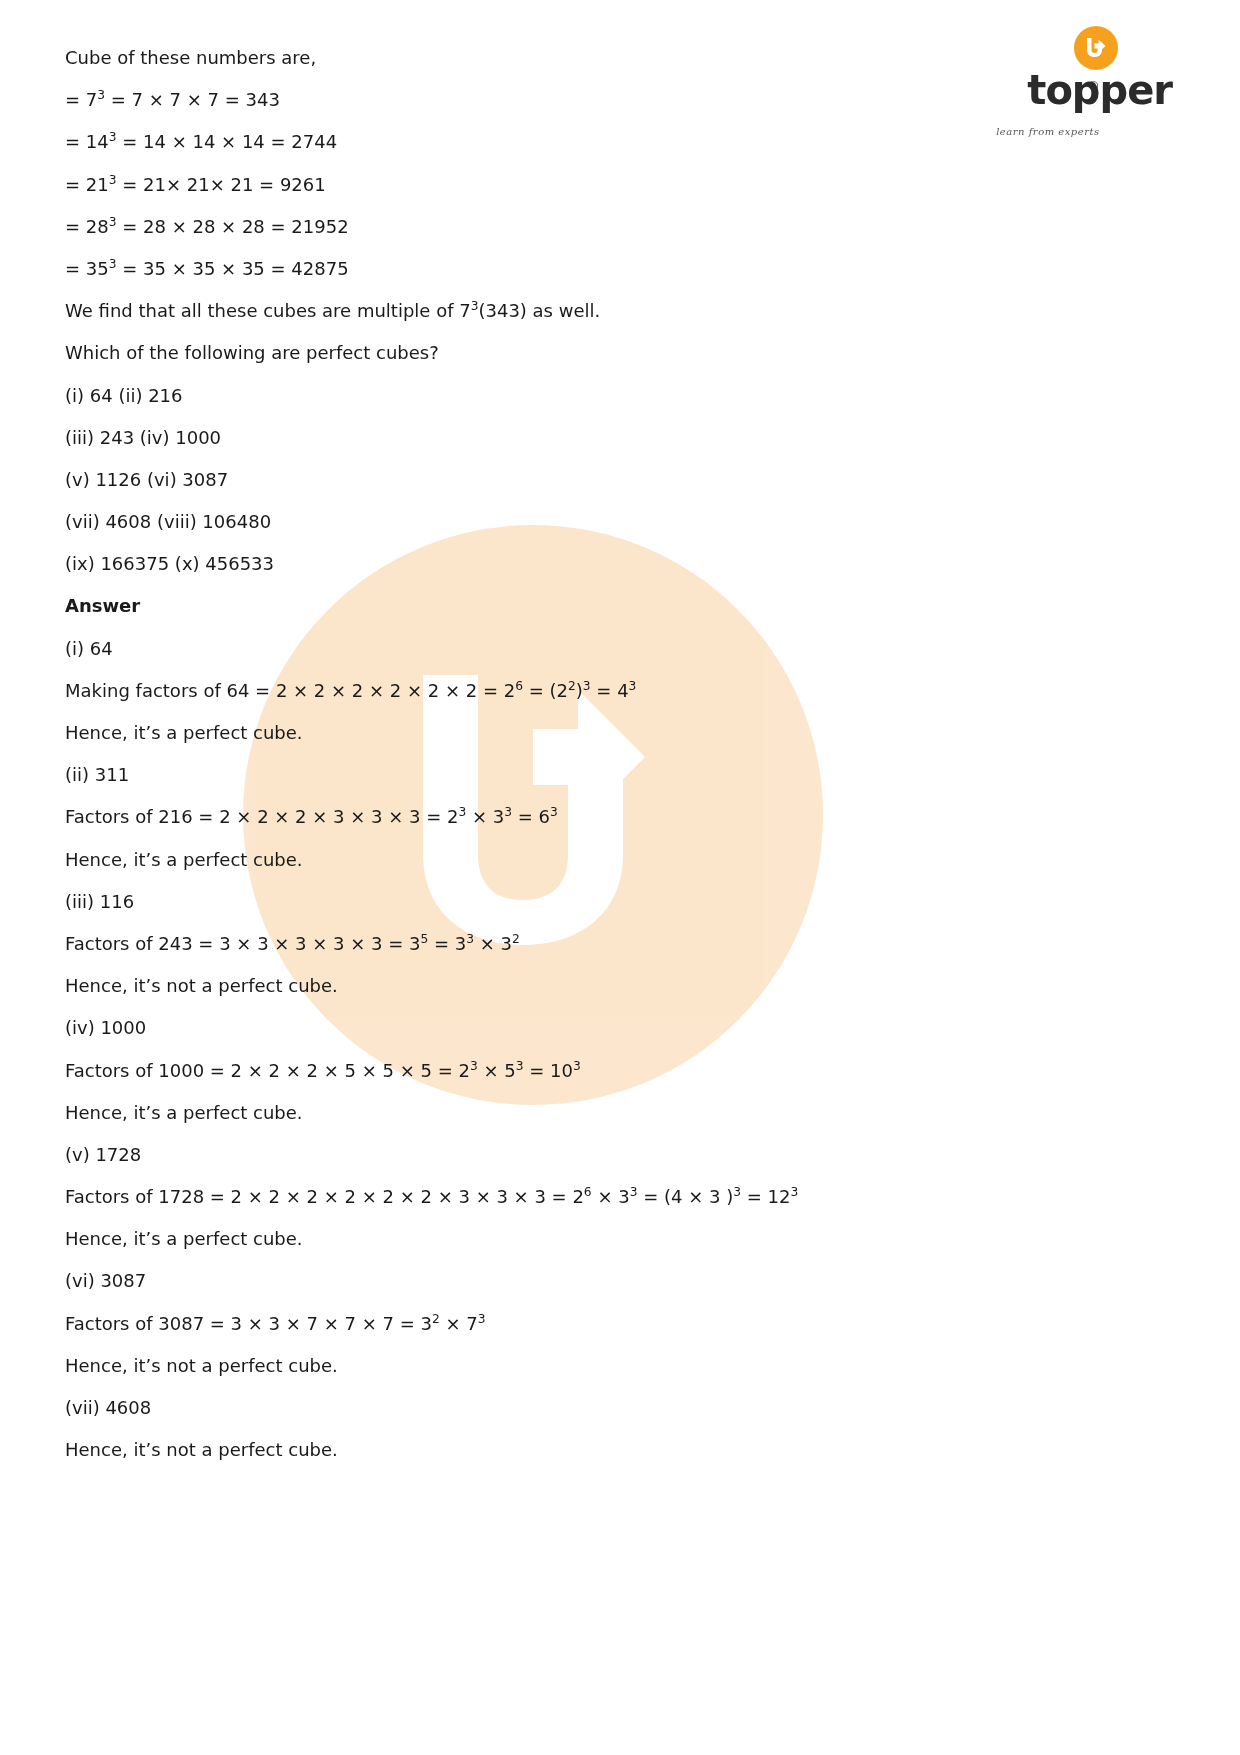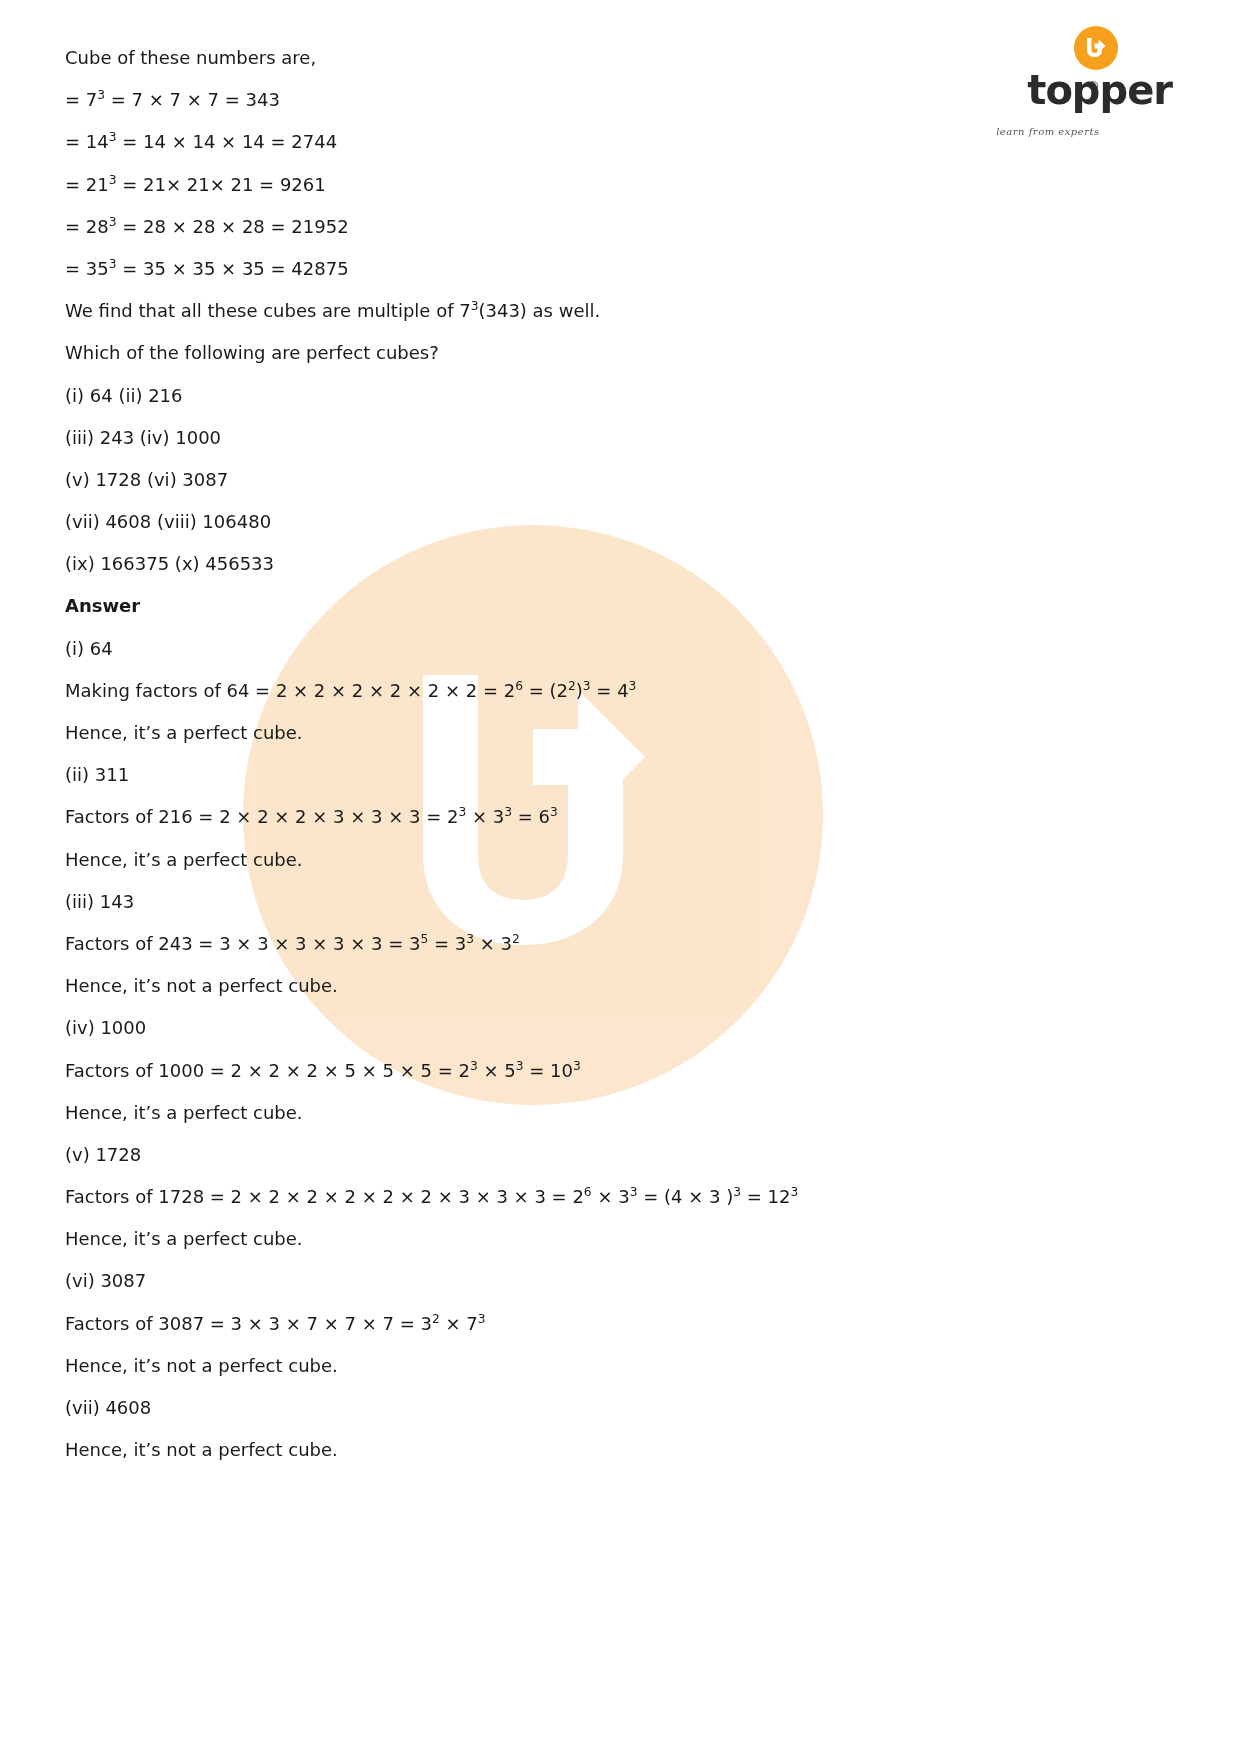--- a/index.html
+++ b/index.html
@@ -151,31 +151,31 @@
       <p class="line">Cube of these numbers are,</p>
       <p class="line">= 7<sup>3</sup> = 7 × 7 × 7 = 343</p>
       <p class="line">= 14<sup>3</sup> = 14 × 14 × 14 = 2744</p>
       <p class="line">= 21<sup>3</sup> = 21× 21× 21 = 9261</p>
       <p class="line">= 28<sup>3</sup> = 28 × 28 × 28 = 21952</p>
       <p class="line">= 35<sup>3</sup> = 35 × 35 × 35 = 42875</p>
       <p class="line">We find that all these cubes are multiple of 7<sup>3</sup>(343) as well.</p>
       <p class="line">Which of the following are perfect cubes?</p>
       <p class="line">(i) 64 (ii) 216</p>
       <p class="line">(iii) 243 (iv) 1000</p>
-      <p class="line">(v) 1728 (vi) 3087</p>
+      <p class="line">(v) 1126 (vi) 3087</p>
       <p class="line">(vii) 4608 (viii) 106480</p>
       <p class="line">(ix) 166375 (x) 456533</p>
       <p class="line bold">Answer</p>
       <p class="line">(i) 64</p>
       <p class="line">Making factors of 64 = 2 × 2 × 2 × 2 × 2 × 2 = 2<sup>6</sup> = (2<sup>2</sup>)<sup>3</sup> = 4<sup>3</sup></p>
       <p class="line">Hence, it’s a perfect cube.</p>
       <p class="line">(ii) 311</p>
       <p class="line">Factors of 216 = 2 × 2 × 2 × 3 × 3 × 3 = 2<sup>3</sup> × 3<sup>3</sup> = 6<sup>3</sup></p>
       <p class="line">Hence, it’s a perfect cube.</p>
-      <p class="line">(iii) 143</p>
+      <p class="line">(iii) 116</p>
       <p class="line">Factors of 243 = 3 × 3 × 3 × 3 × 3 = 3<sup>5</sup> = 3<sup>3</sup> × 3<sup>2</sup></p>
       <p class="line">Hence, it’s not a perfect cube.</p>
       <p class="line">(iv) 1000</p>
       <p class="line">Factors of 1000 = 2 × 2 × 2 × 5 × 5 × 5 = 2<sup>3</sup> × 5<sup>3</sup> = 10<sup>3</sup></p>
       <p class="line">Hence, it’s a perfect cube.</p>
       <p class="line">(v) 1728</p>
       <p class="line">Factors of 1728 = 2 × 2 × 2 × 2 × 2 × 2 × 3 × 3 × 3 = 2<sup>6</sup> × 3<sup>3</sup> = (4 × 3 )<sup>3</sup> = 12<sup>3</sup></p>
       <p class="line">Hence, it’s a perfect cube.</p>
       <p class="line">(vi) 3087</p>
       <p class="line">Factors of 3087 = 3 × 3 × 7 × 7 × 7 = 3<sup>2</sup> × 7<sup>3</sup></p>

